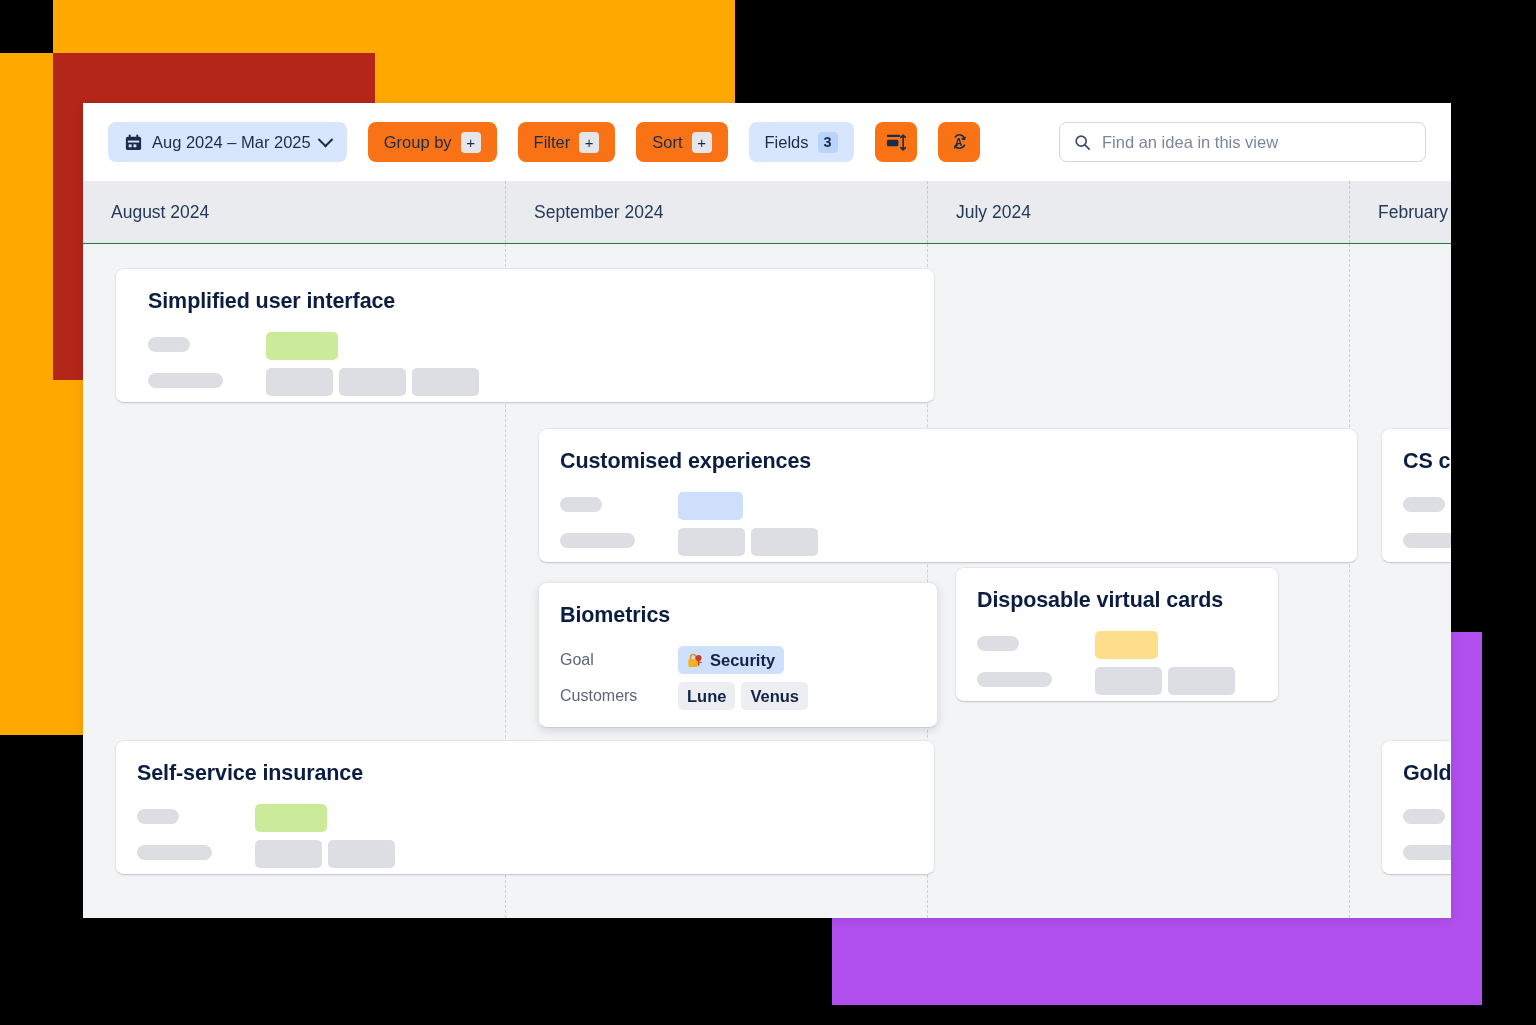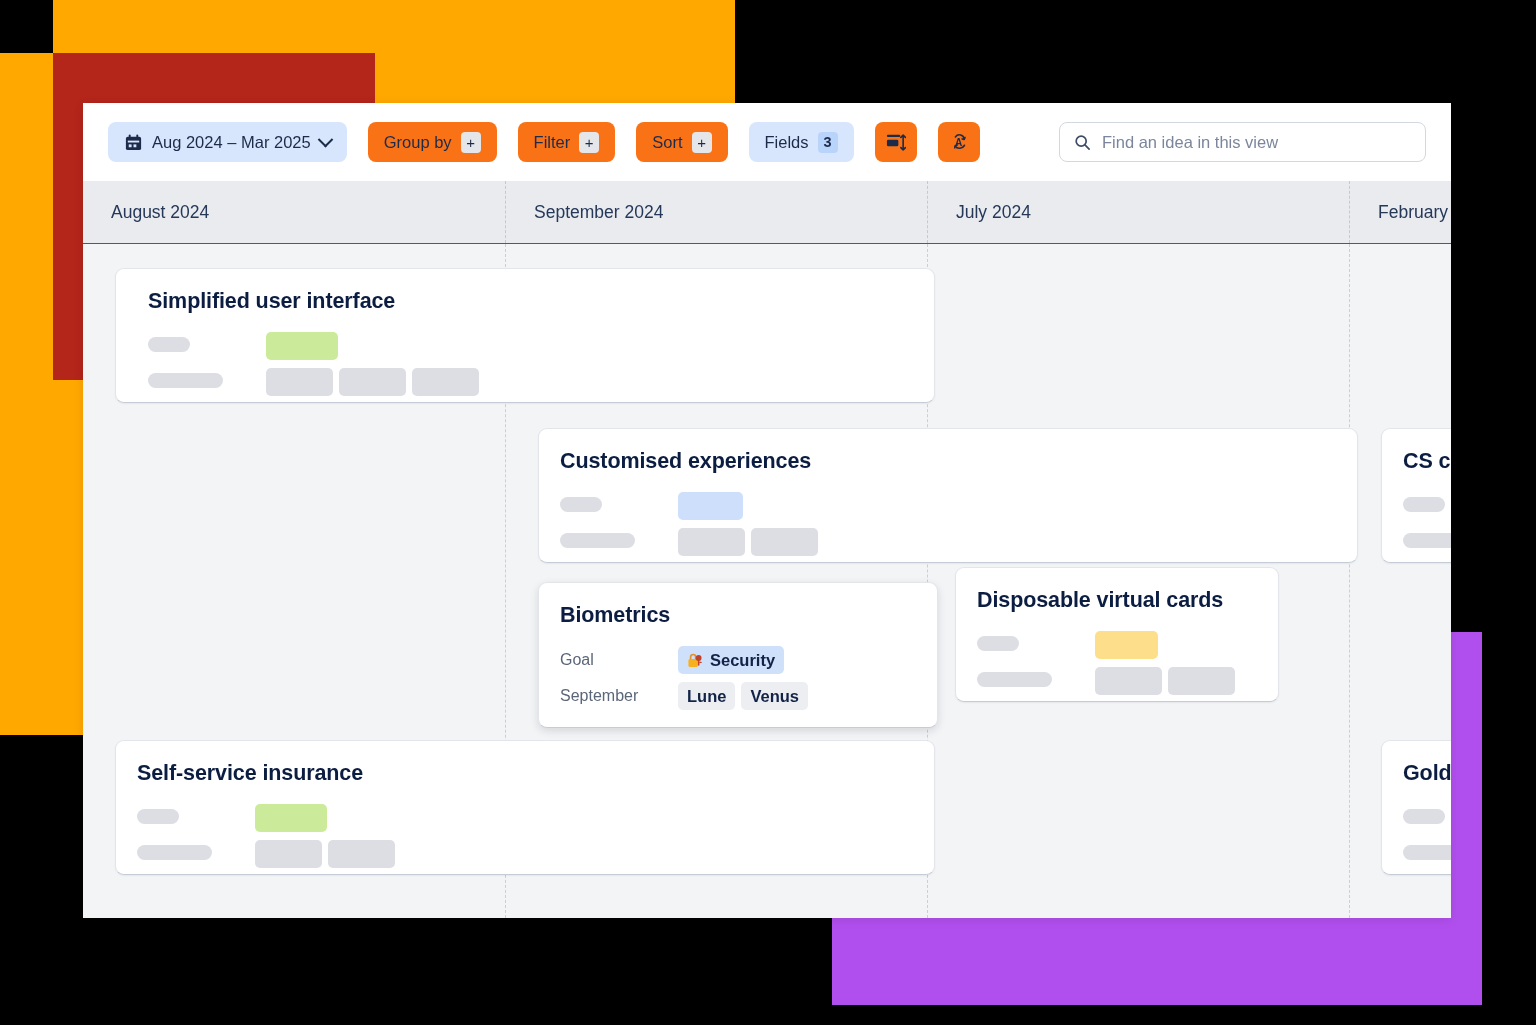--- a/index.html
+++ b/index.html
@@ -295,21 +295,21 @@
                     <rect x="11.5" y="7.6" width="1.7" height="7" rx="0.8" fill="#C0422B"></rect>
                     <rect x="13" y="10.2" width="2.6" height="1.5" rx="0.7" fill="#C0422B"></rect>
                   </svg>
                 </span>
                 <span>Security</span>
               </span>
             </div>
           </div>
           <div class="field-row">
             <div class="field-label-slot">
-              <span class="field-label-text">September</span>
+              <span class="field-label-text">Customers</span>
             </div>
             <div class="chips">
               <span class="tag">Lune</span>
               <span class="tag">Venus</span>
             </div>
           </div>
         </div>
 
         <div class="idea-card" style="left:872px; top:323px; width:324px; height:135px;">
           <div class="idea-title">Disposable virtual cards</div>

